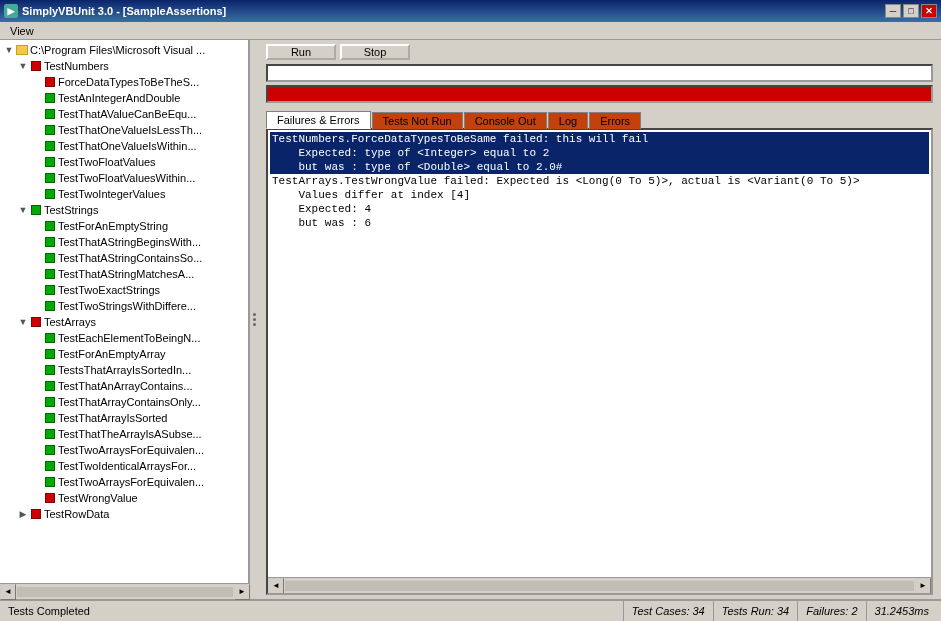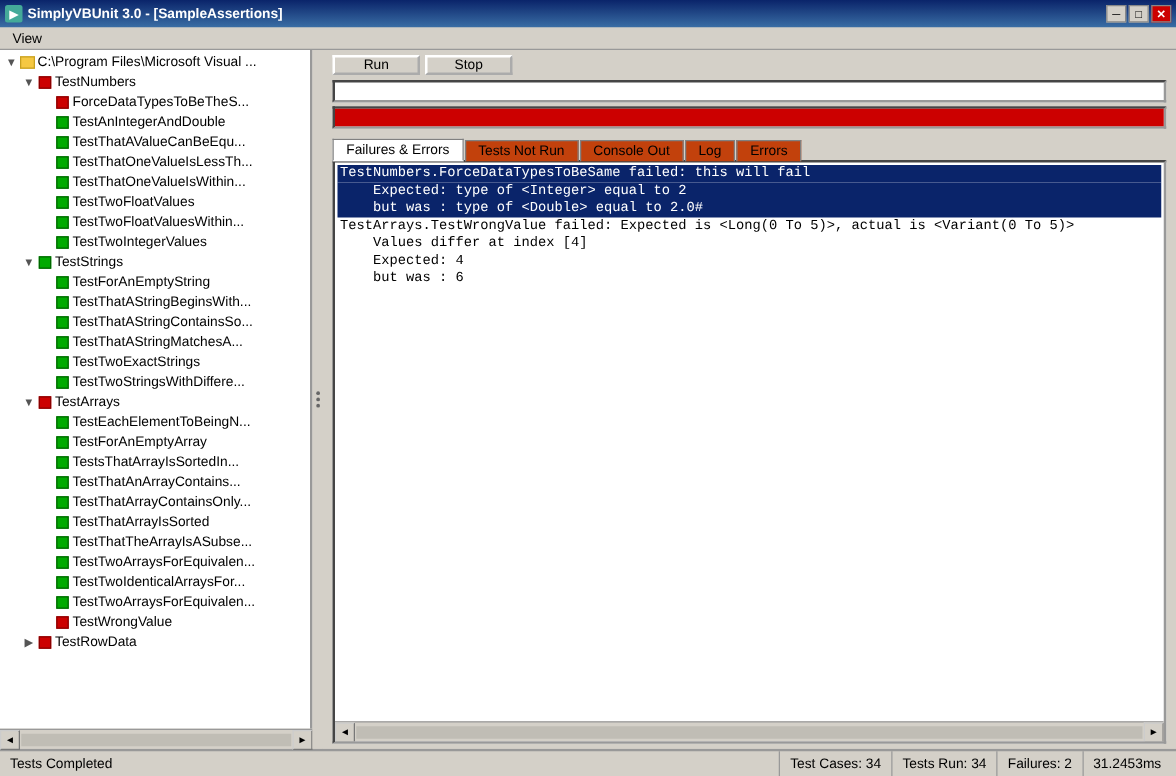--- a/index.html
+++ b/index.html
@@ -295,20 +295,21 @@
       display: flex; align-items: center;
     }
     .status-panel {
       height: 100%;
       display: flex;
       align-items: center;
       padding: 0 8px;
       border-right: 1px solid #999;
       font-size: 11px;
       white-space: nowrap;
+      font-style: italic;
     }
     .status-panel:last-child { border-right: none; }
   </style>
 </head>
 <body>
 
 <div class="title-bar">
   <div class="title-bar-left">
     <div class="title-bar-icon">▶</div>
     <span>SimplyVBUnit 3.0 - [SampleAssertions]</span>

